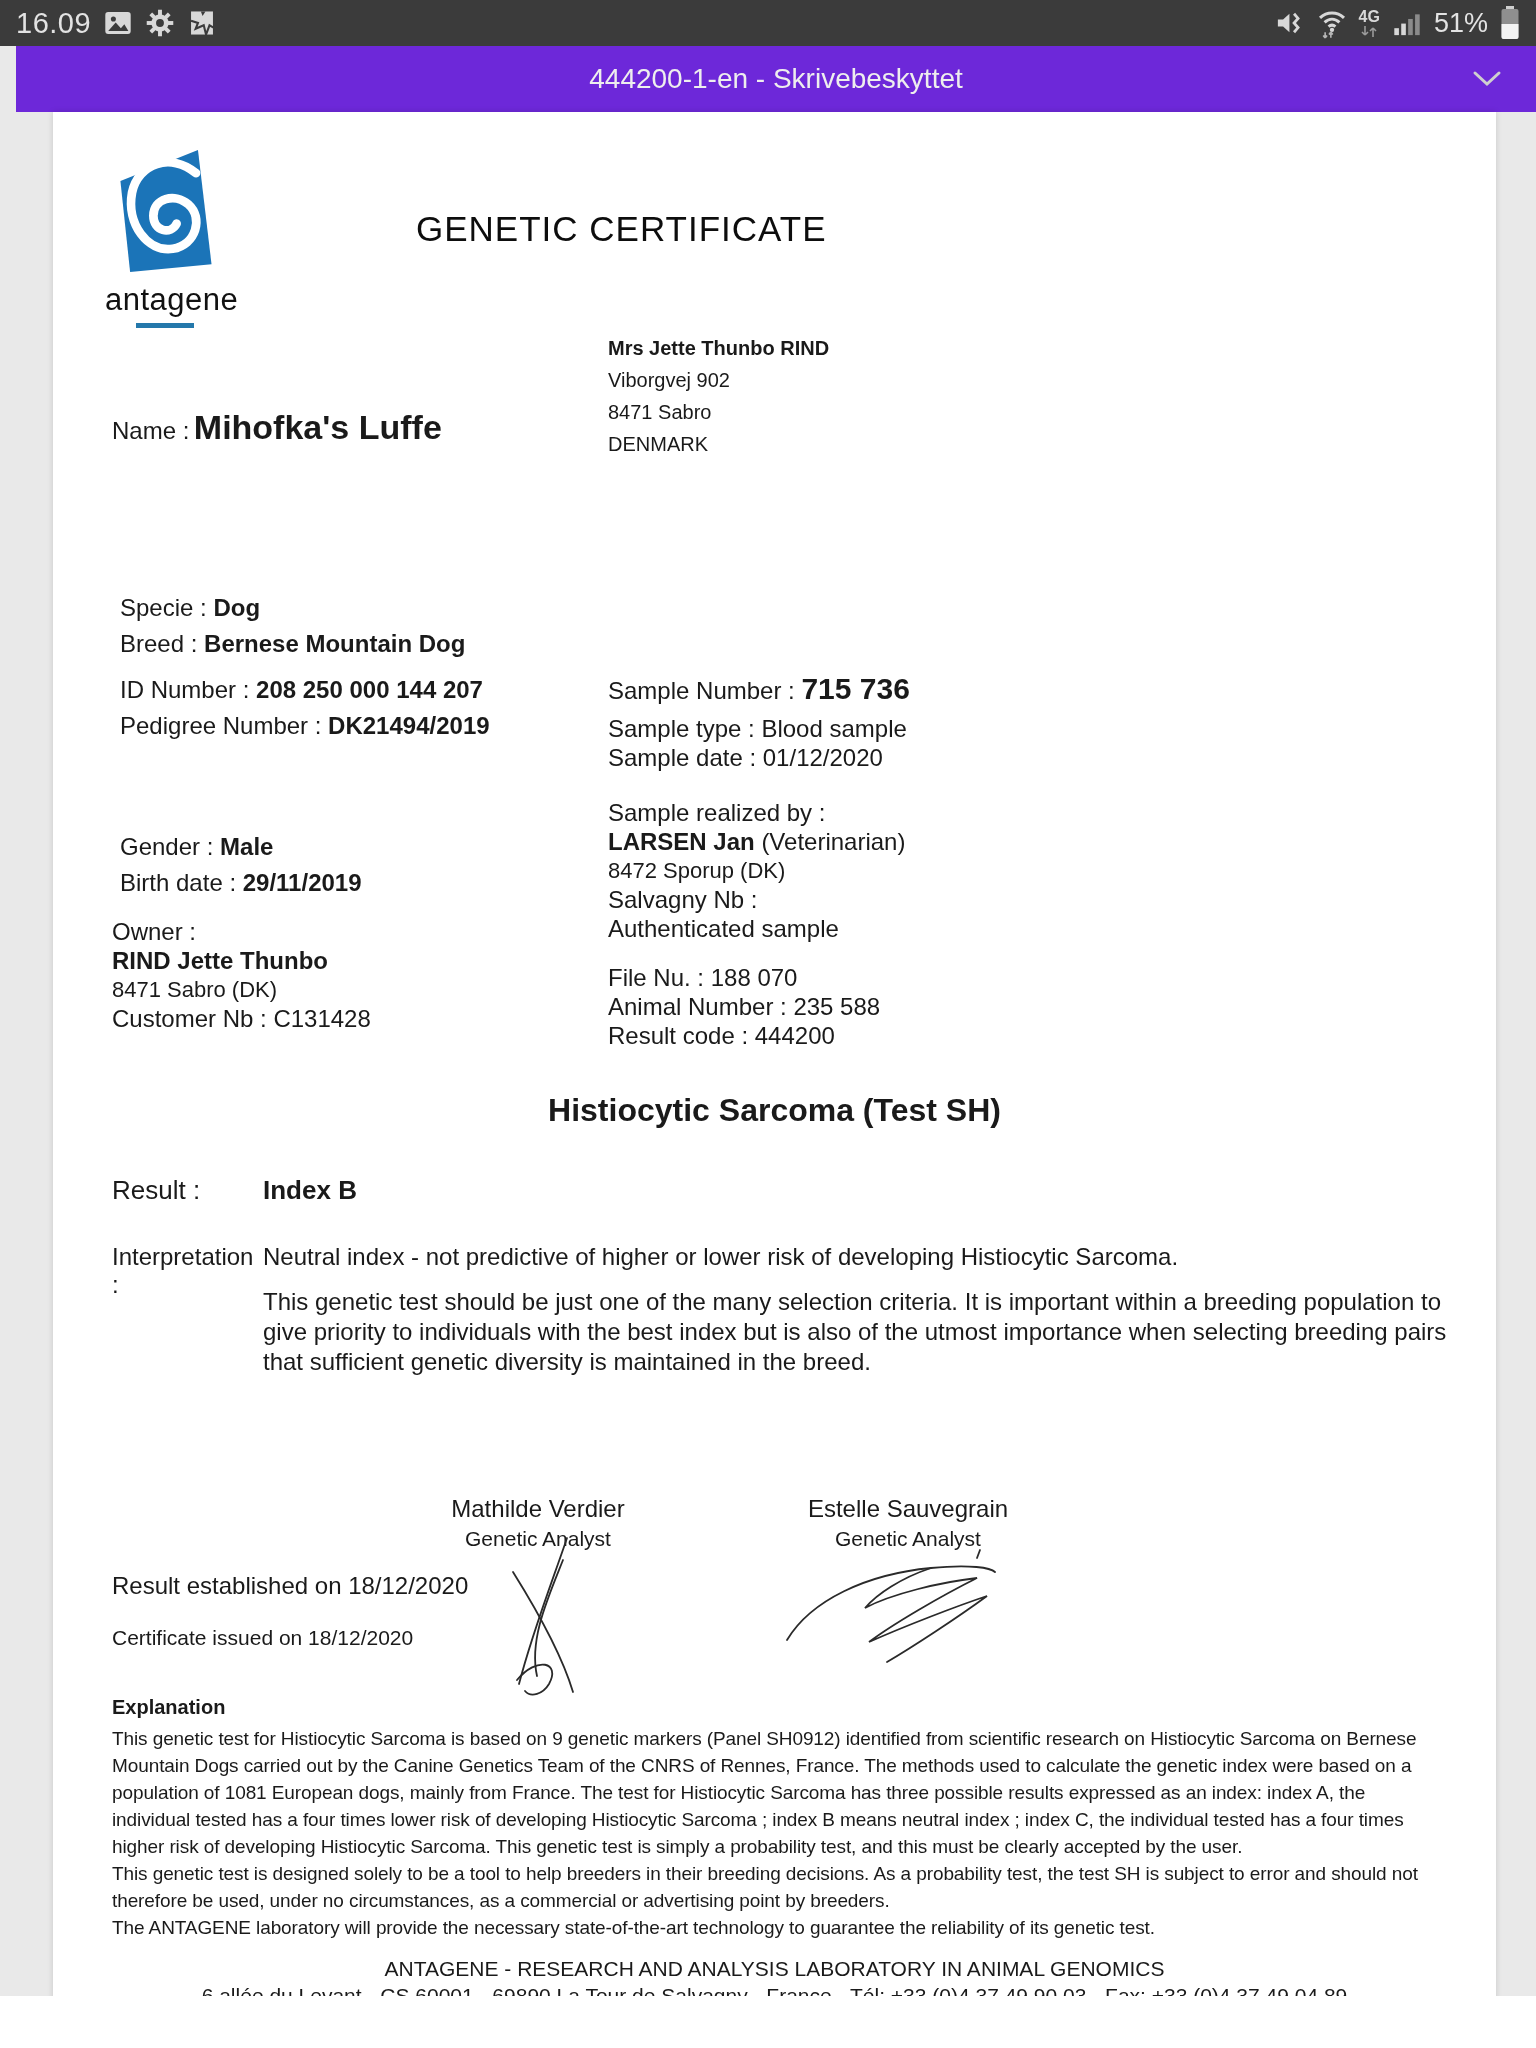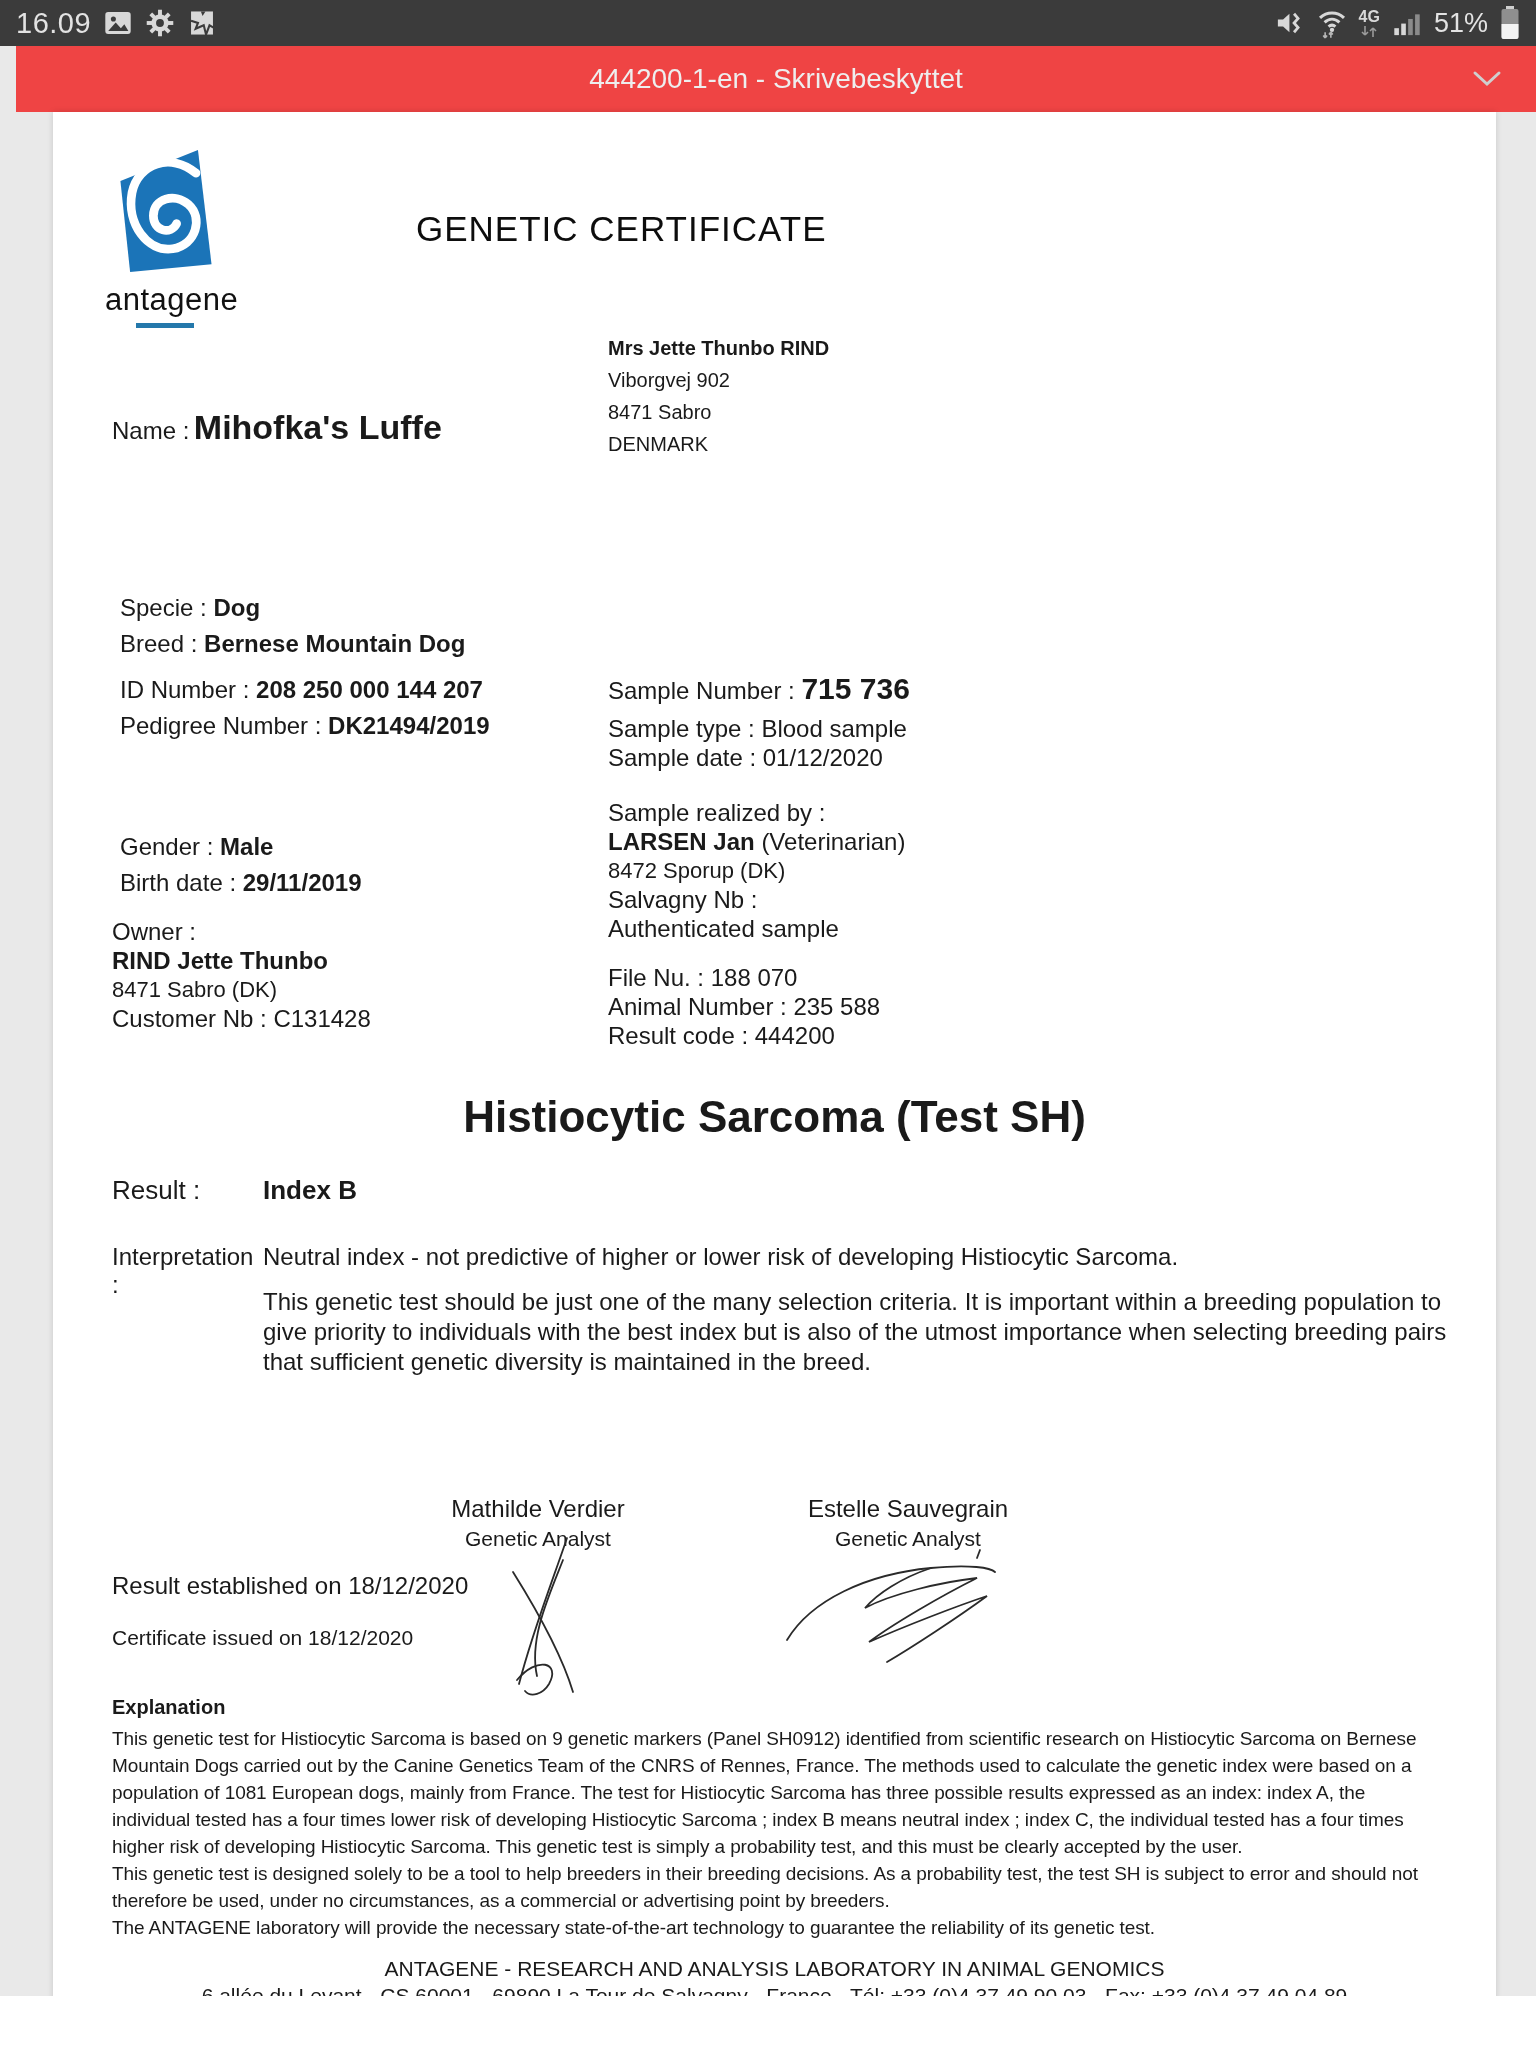--- a/index.html
+++ b/index.html
@@ -10,21 +10,21 @@
   .status-bar{position:absolute;top:0;left:0;right:0;height:46px;background:#3b3b3b;
     display:flex;align-items:center;justify-content:space-between;padding:0 16px;box-sizing:border-box;color:#e3e3e3;}
   .sb-left,.sb-right{display:flex;align-items:center;gap:12px;}
   .sb-time{font-size:29px;letter-spacing:0.5px;}
   .sb-ic{display:inline-flex;align-items:center;}
   .fourg-wrap{display:flex;flex-direction:column;align-items:center;line-height:1;}
   .fourg{font-size:16px;font-weight:bold;color:#d8d8d8;}
   .pct{font-size:27px;color:#e3e3e3;}
 
   
-  .title-bar{position:absolute;top:46px;left:16px;right:0;height:66px;background:#ef4444;}
+  .title-bar{position:absolute;top:46px;left:16px;right:0;height:66px;background:#6d28d9;}
   .doc-title{position:absolute;left:50%;top:50%;transform:translate(-50%,-50%);
     color:#eeeeee;font-size:28px;white-space:nowrap;}
   .chevron{position:absolute;right:34px;top:50%;transform:translateY(-50%);cursor:pointer;display:inline-flex;}
 
   
   .viewer{position:absolute;top:112px;left:0;right:0;bottom:0;background:#e9e9e9;}
   .page{position:absolute;left:53px;top:0;width:1443px;height:1936px;background:#ffffff;
     color:#1a1a1a;box-shadow:0 0 6px rgba(0,0,0,0.15);}
   .abs{position:absolute;}
 
@@ -50,21 +50,21 @@
   .b{font-weight:700;}
   .small{font-size:22px;}
   .mt10{margin-top:10px;} .mt85{margin-top:85px;} .mt16{margin-top:16px;}
   .mt6{margin-top:6px;} .mt26{margin-top:26px;} .mt20{margin-top:20px;}
 
   .right-col{left:555px;top:560px;width:560px;font-size:24px;}
   .right-col .ln{line-height:29px;}
   .sample-number-line{line-height:34px;}
   .sample-number-line .big{font-size:30px;font-weight:700;}
 
-  .section-title{left:0;width:100%;top:980px;text-align:center;font-size:44px;font-weight:700;}
+  .section-title{left:0;width:100%;top:980px;text-align:center;font-size:32px;font-weight:700;}
 
   .kv-row .k{display:inline-block;width:151px;vertical-align:top;}
   .result-row{left:59px;top:1063px;font-size:26px;}
   .result-row .v{font-weight:700;}
   .interp-row{left:59px;top:1131px;font-size:24px;width:1330px;}
   .interp-row .k{font-size:24px;}
   .note-para{left:210px;top:1175px;width:1190px;font-size:24px;line-height:30px;}
 
   .sig-left-head{left:330px;top:1383px;width:310px;text-align:center;}
   .sig-right-head{left:690px;top:1383px;width:330px;text-align:center;}

